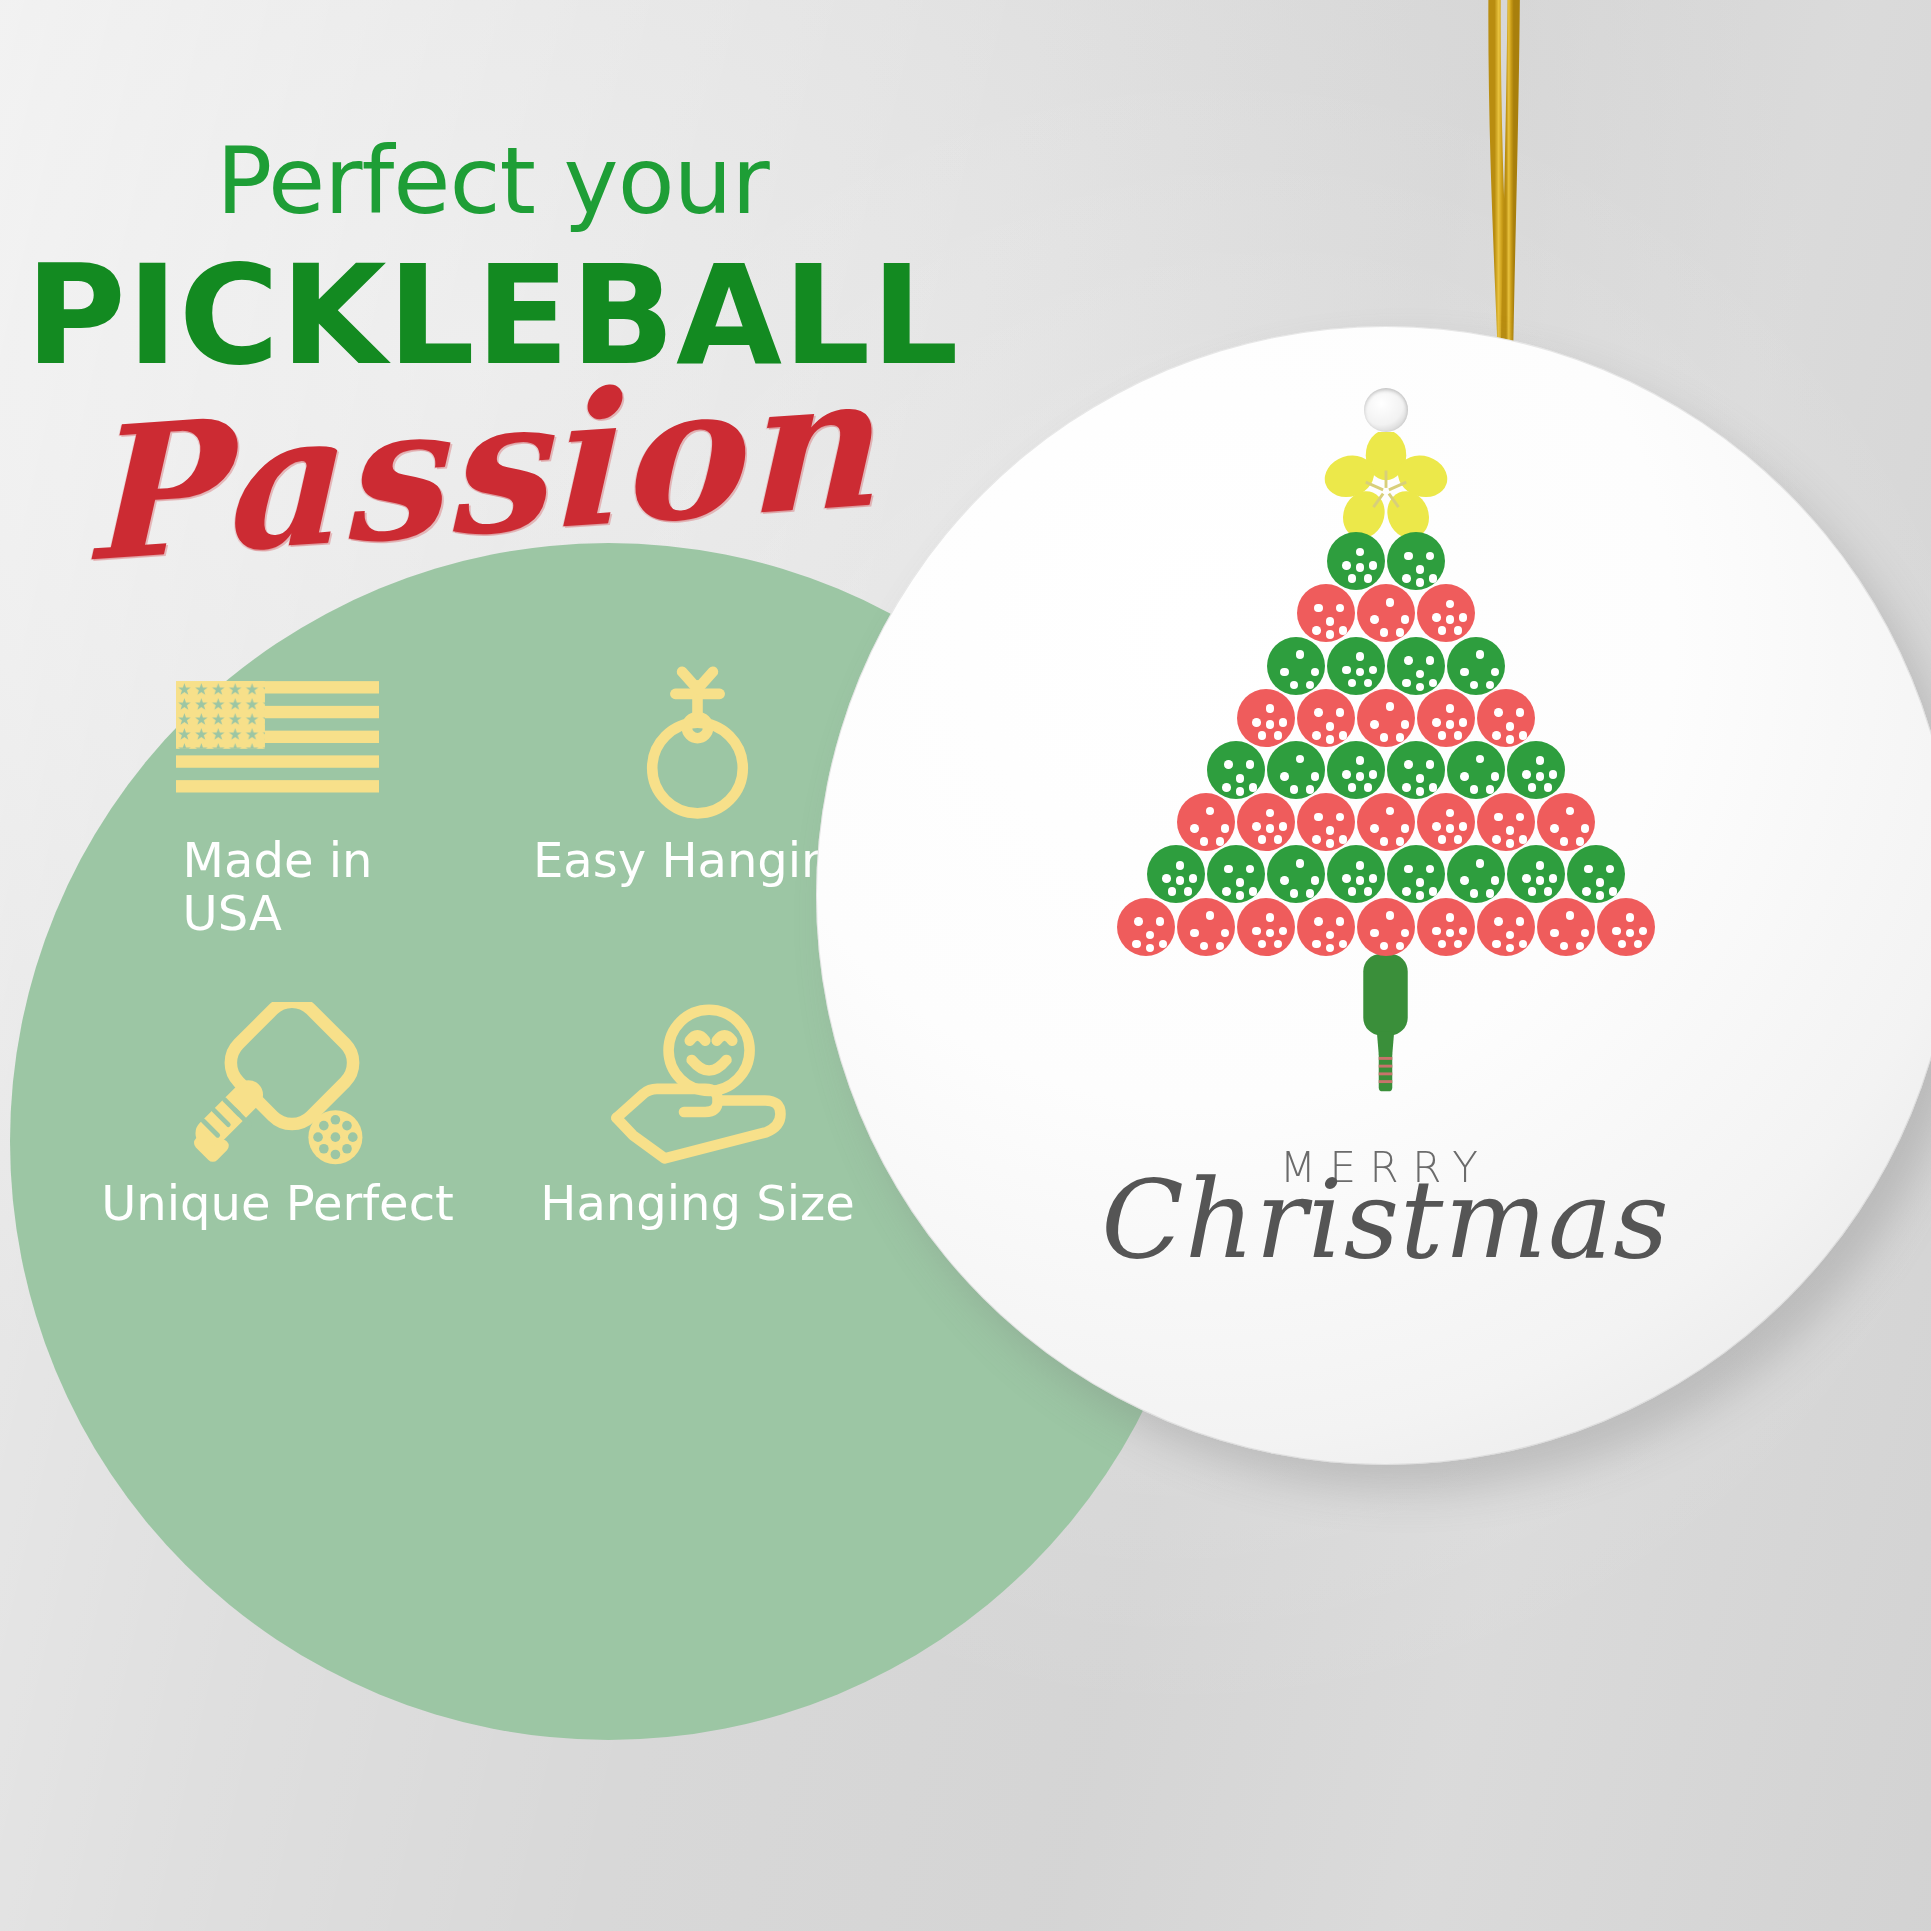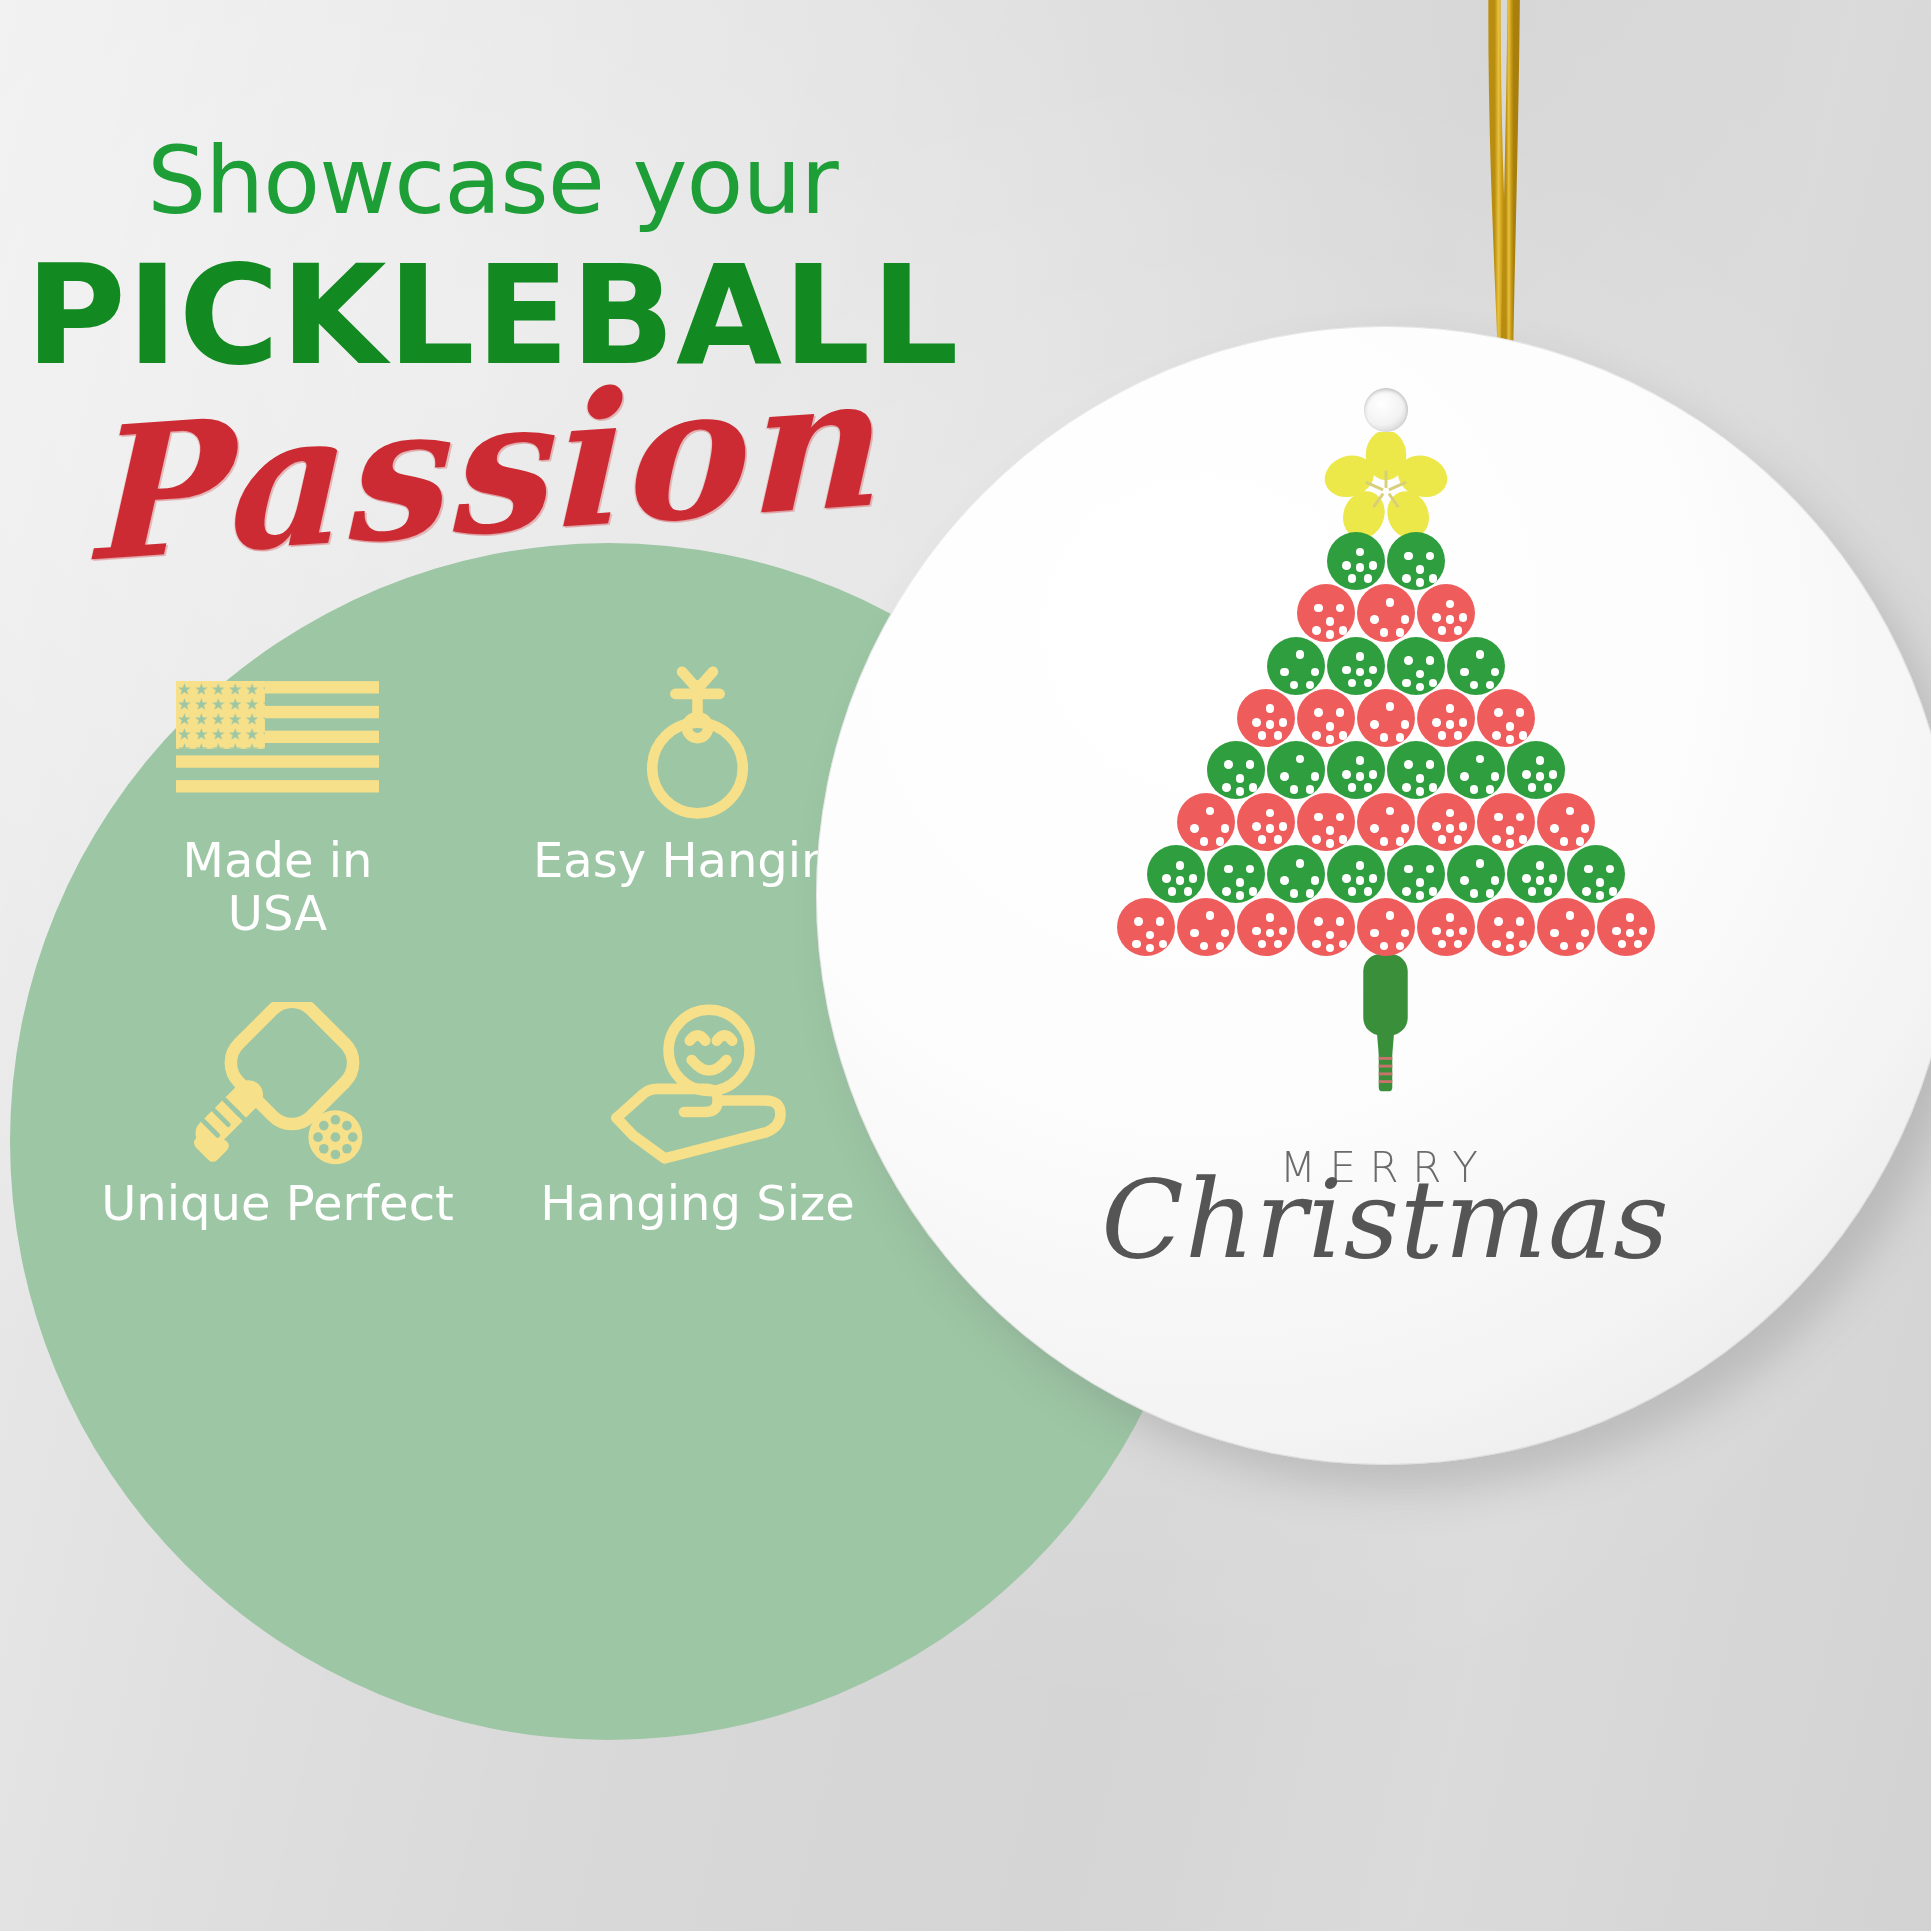--- a/index.html
+++ b/index.html
@@ -63,21 +63,21 @@
   #feature-grid{
     position:absolute; left:87px; top:666px;
     width:801px;
     display:grid; grid-template-columns:1fr 1fr;
     row-gap:68px; column-gap:39px;
   }
   .feature{ display:flex; flex-direction:column; align-items:center; }
   .feature-icon{ height:154px; display:flex; align-items:center; justify-content:center; }
   .feature-label{
     margin-top:13.5px; color:#ffffff; font-size:48px;
-    text-align:center; line-height:1.12;
+    text-align:left; line-height:1.12;
     font-family:"DejaVu Sans", sans-serif;
   }
 
   
   #cord{
     position:absolute; left:1487px; top:-9.7px; width:42px; height:415px;
   }
   #orn-wrap{
     position:absolute; left:816px; top:326px; width:1139px; height:1139px;
   }
@@ -121,21 +121,21 @@
 </style>
 </head>
 <body>
 
 <div id="backdrop">
   <div id="backdrop-sheen"></div>
   <div id="backdrop-vig"></div>
 </div>
 
 <div id="headline">
-  <div class="hl-row" id="hl-showcase">Showcase your</div>
+  <div class="hl-row" id="hl-showcase">Perfect your</div>
   <div class="hl-row" id="hl-pickleball">PICKLEBALL</div>
   <div class="hl-row" id="hl-passion">Passion</div>
 </div>
 
 <div id="feature-circle"></div>
 
 <div id="feature-grid">
 
   <div class="feature">
     <div class="feature-icon">

